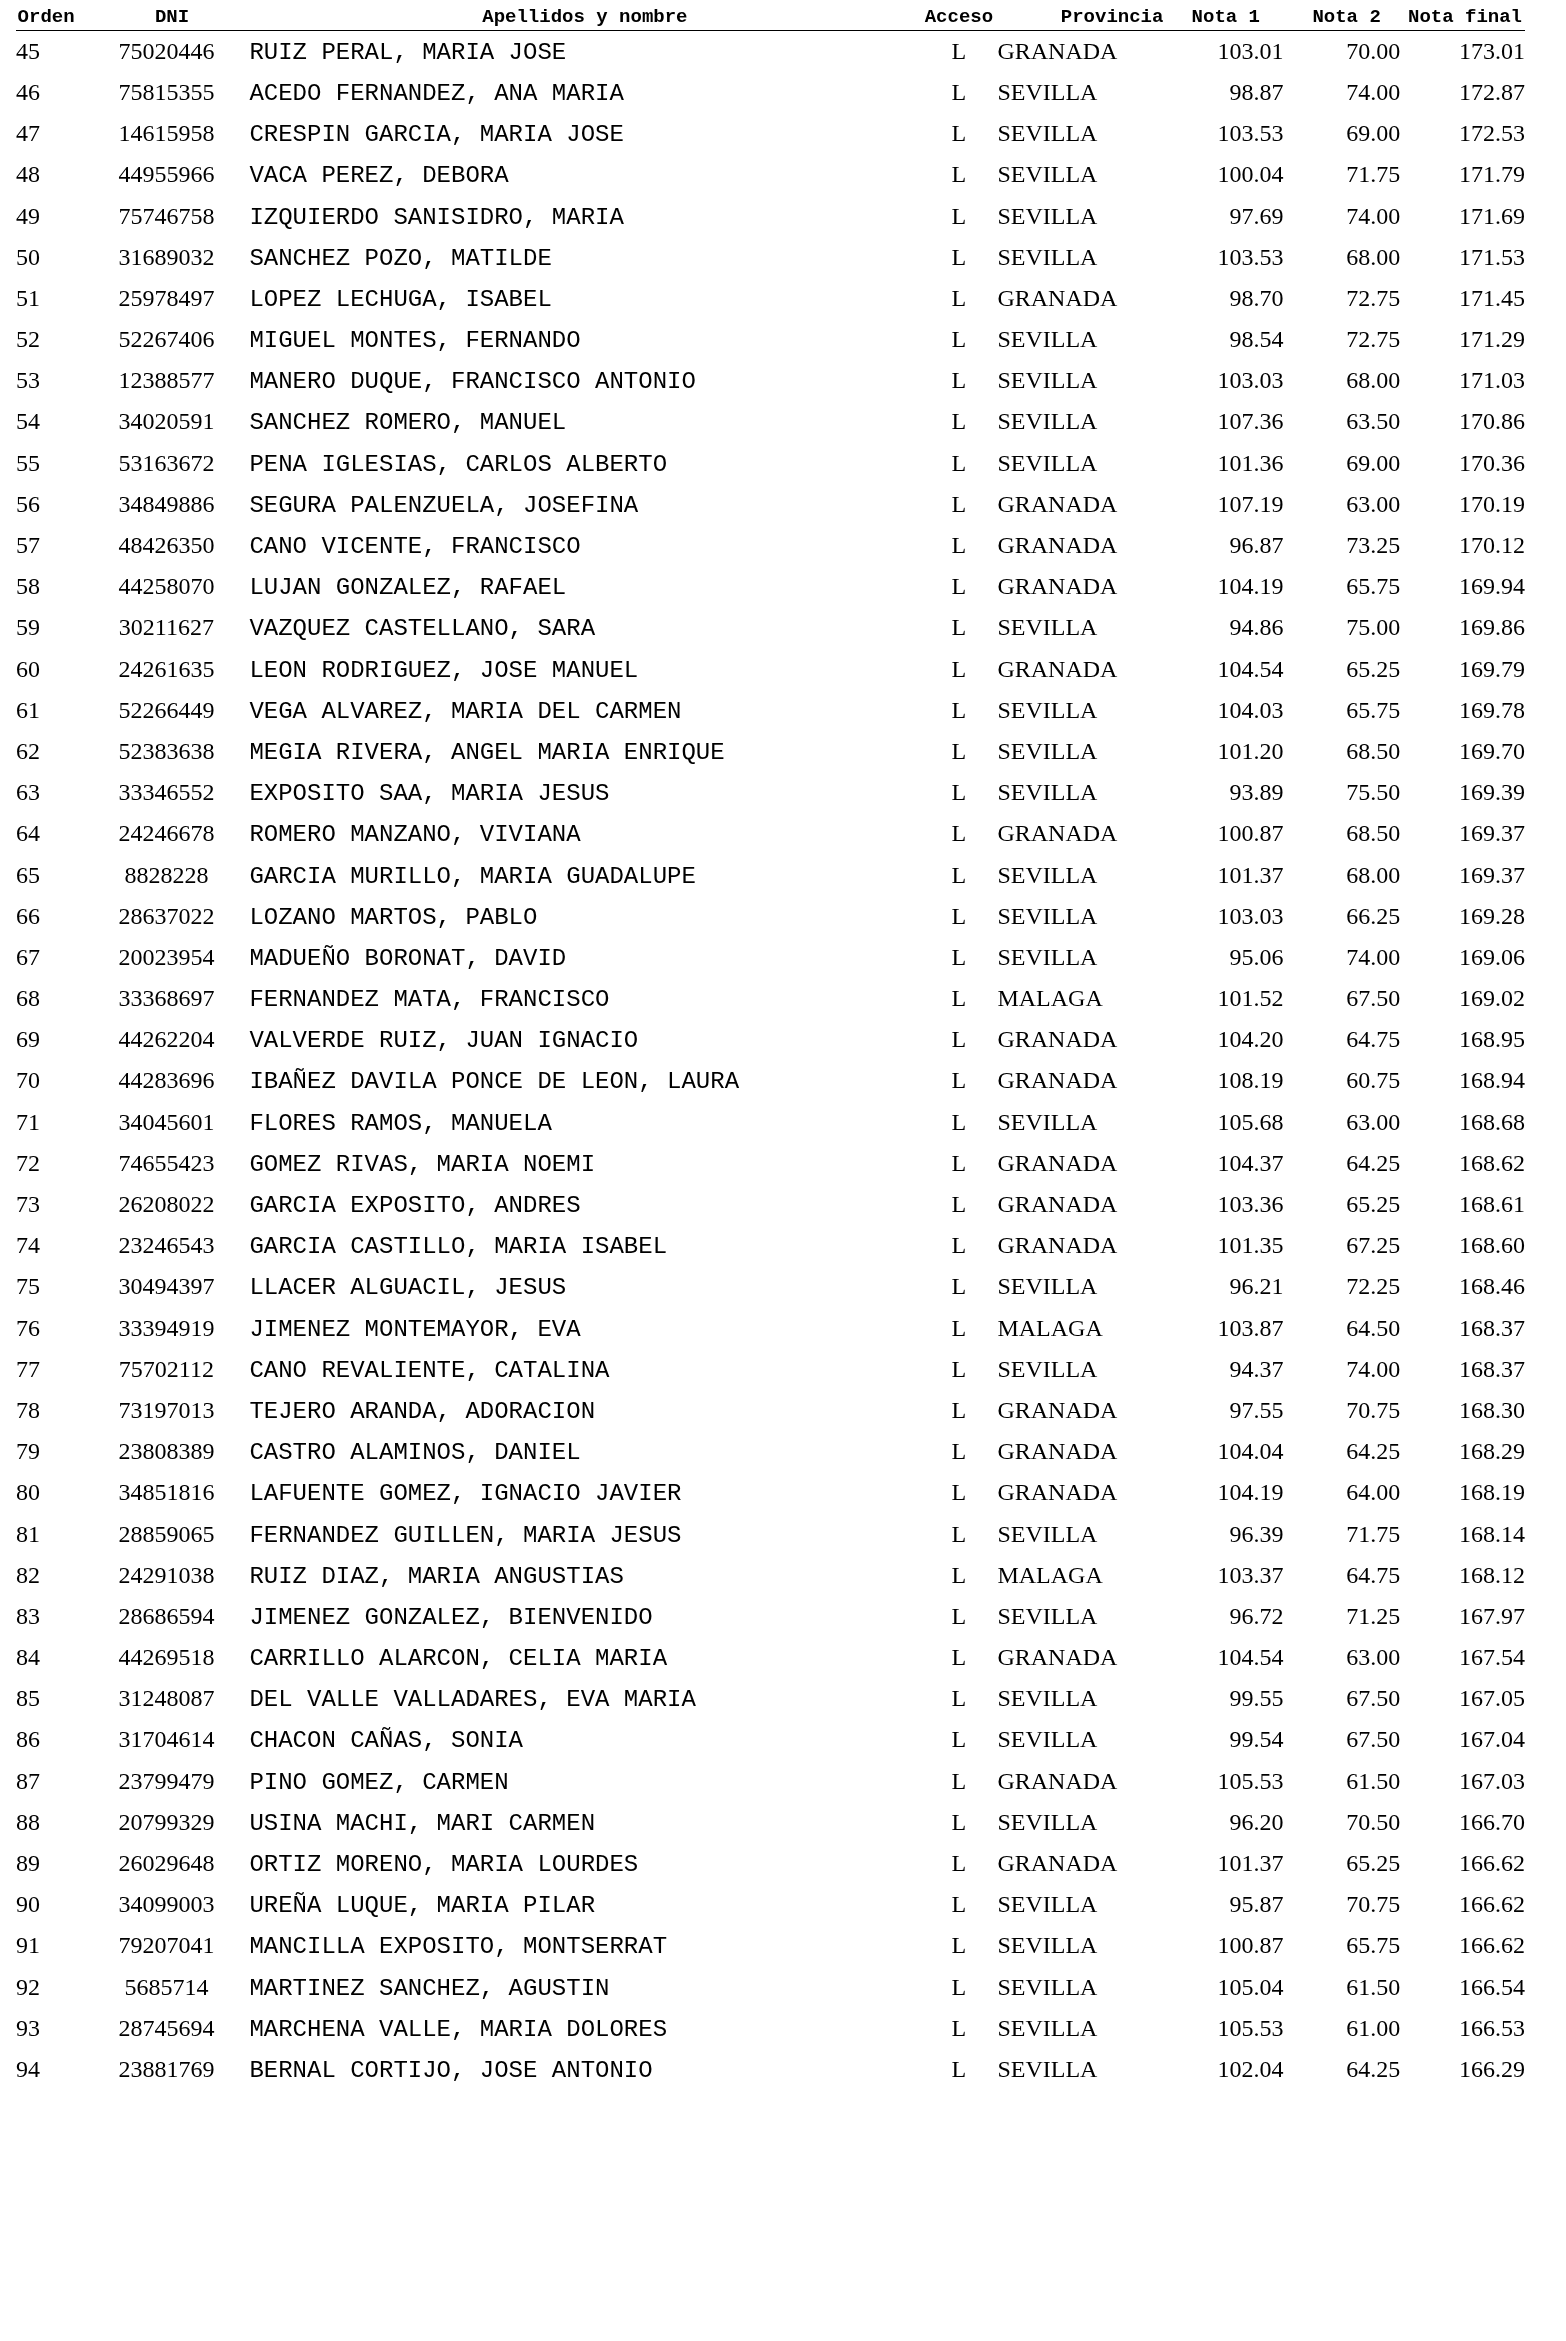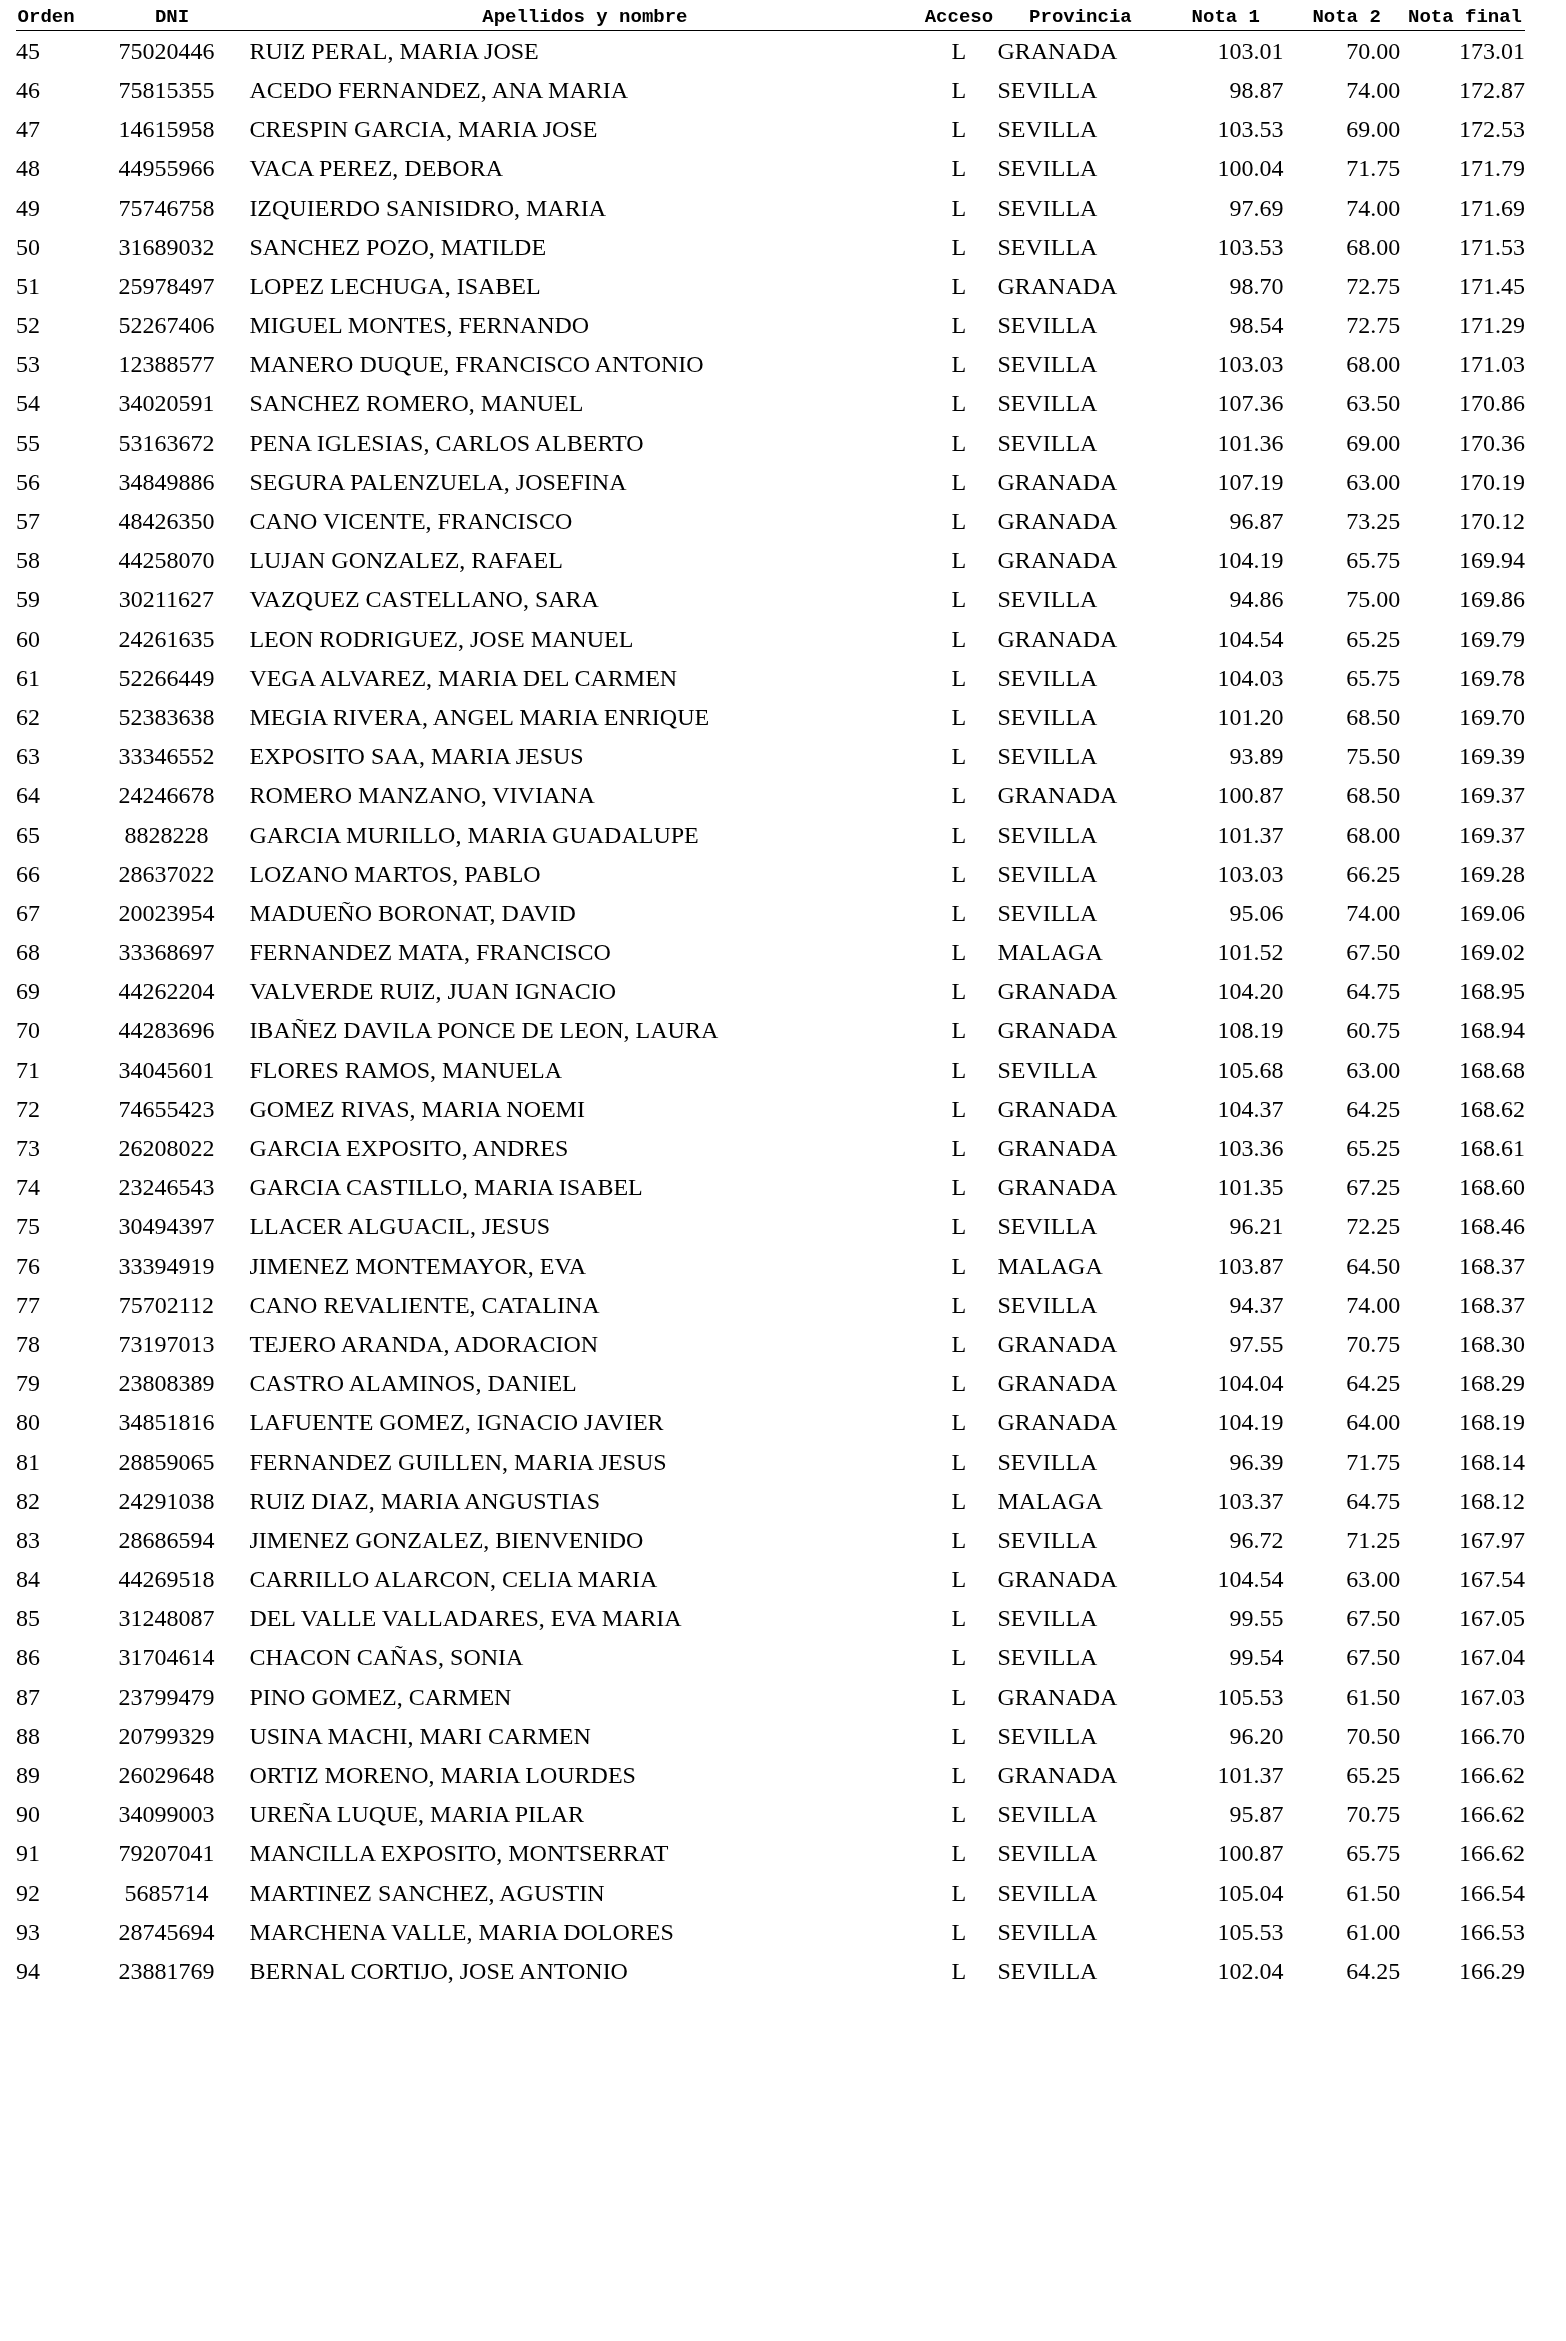--- a/index.html
+++ b/index.html
@@ -35,32 +35,32 @@
     border-bottom: 1.6px solid #000;
   }
   table.listing tbody td {
     padding: 7.6px 0 7.6px 0;
     white-space: nowrap;
     vertical-align: baseline;
   }
   
   .c-orden   { width: 69px;  text-align: left; padding-right: 12.8px !important; }
   .c-dni     { width: 134px; text-align: center; padding-right: 11.2px !important; }
-  .c-nombre  { text-align: left; padding-left: 4.8px !important; }
+  .c-nombre  { text-align: left; padding-left: 4.8px !important; font-family: Liberation Mono, monospace; }
   .c-acceso  { width: 77px;  text-align: center; }
   .c-prov    { width: 166px; }
   .c-n1      { width: 120px; text-align: right; padding-right: 4.8px !important; }
   .c-n2      { width: 112px; text-align: right; padding-right: 4.8px !important; }
   .c-nf      { width: 120px; text-align: right; padding-right: 0 !important; }
 
   th.c-orden { text-align: left; padding-left: 1.6px !important; }
   th.c-dni   { text-align: center; padding-right: 0 !important; }
   th.c-nombre{ text-align: center; }
   th.c-acceso{ text-align: center; }
-  th.c-prov  { text-align: center; }
+  th.c-prov  { text-align: right; }
   th.c-n1    { text-align: center; padding-right: 0 !important; }
   th.c-n2    { text-align: center; padding-right: 0 !important; }
   th.c-nf    { text-align: center; }
 </style>
 </head>
 <body>
 
 <div class="page">
   <table class="listing">
     <thead>

